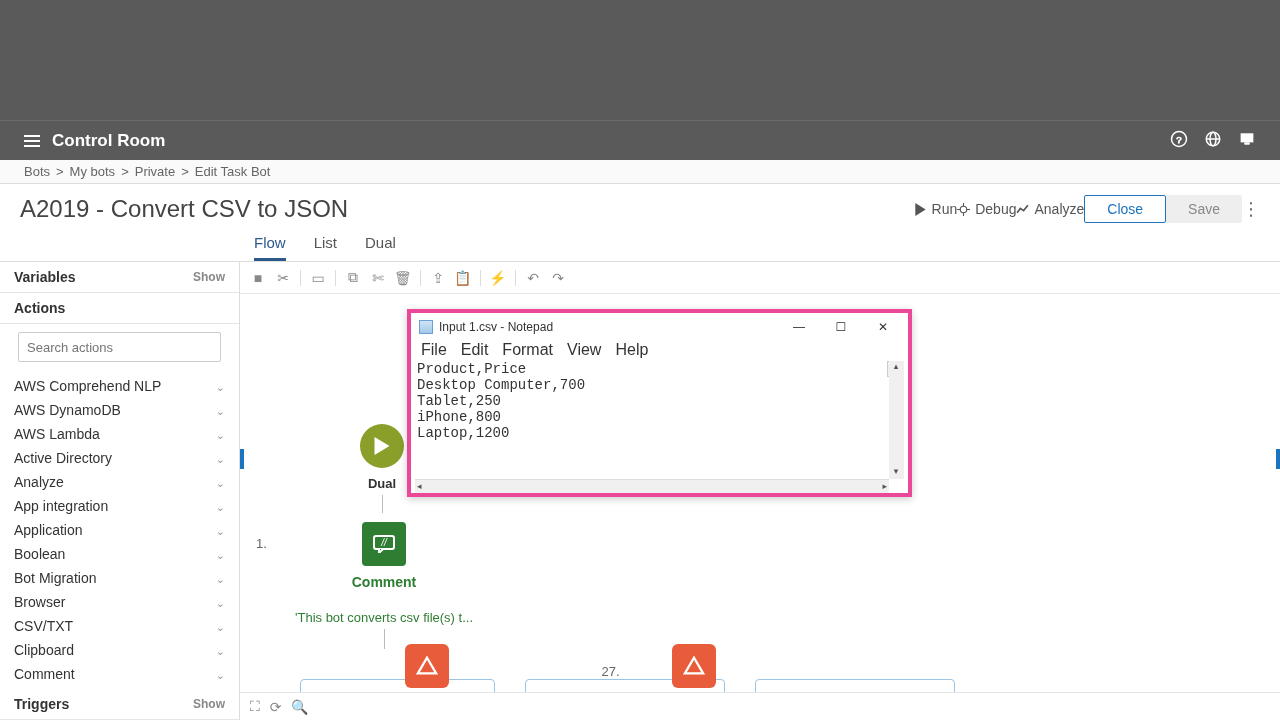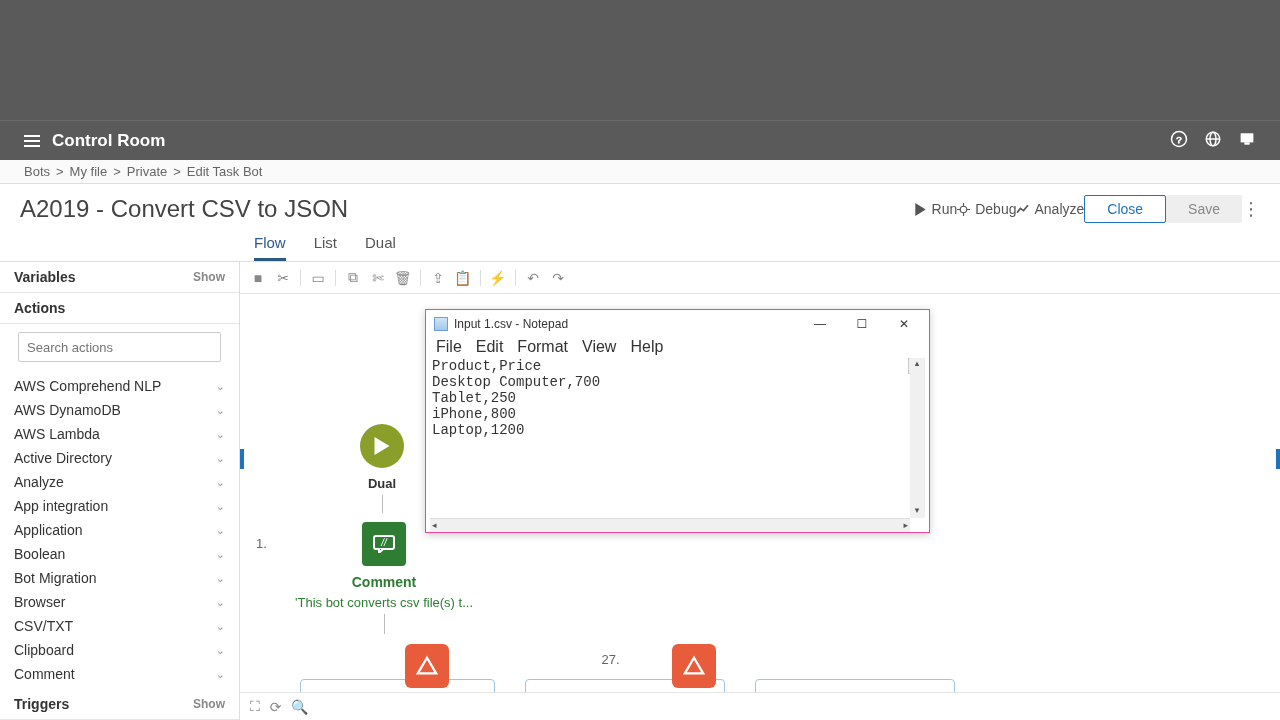--- a/index.html
+++ b/index.html
@@ -24,53 +24,53 @@
   .tabs-row{height:28px;display:flex;gap:28px;border-bottom:1px solid #ddd;padding-left:254px}
   .tab{padding-bottom:6px;color:#555;cursor:pointer;font-size:15px}
   .tab.active{color:#2b5a8a;border-bottom:3px solid #2b5a8a;font-weight:500}
   .main{display:flex;height:calc(720px - 120px - 40px - 24px - 50px - 28px);position:relative}
   .sidebar{width:240px;border-right:1px solid #ddd;display:flex;flex-direction:column}
   .side-sec{display:flex;align-items:center;justify-content:space-between;padding:7px 14px;border-bottom:1px solid #e5e5e5;font-weight:600;color:#333}
   .side-sec .show{font-size:12px;color:#888;font-weight:700;cursor:pointer}
   .search-wrap{padding:8px 18px}
   .search-input{width:100%;height:30px;border:1px solid #ccc;border-radius:2px;padding:0 8px;font-size:13px}
   .action-list{flex:1;overflow-y:auto;padding:4px 0}
-  .action-item{display:flex;align-items:center;justify-content:space-between;padding:4px 14px;font-size:14px;color:#333;cursor:pointer}
+  .action-item{display:flex;align-items:flex-end;justify-content:space-between;padding:4px 14px;font-size:14px;color:#333;cursor:pointer}
   .chev{color:#999;font-size:11px}
   .canvas-wrap{flex:1;background:#fff;position:relative;overflow:hidden}
   .toolbar{height:32px;border-bottom:1px solid #e5e5e5;display:flex;align-items:center;padding:0 10px;gap:9px}
   .toolbar .tool{width:16px;height:16px;color:#888;cursor:pointer;display:flex;align-items:center;justify-content:center}
   .toolbar .sep{width:1px;height:16px;background:#ddd}
   .canvas{position:relative;height:calc(100% - 32px);width:100%}
   .triggers-sec{position:absolute;top:14px;left:50%;transform:translateX(-50%);width:280px;text-align:center}
   .triggers-sec h4{font-weight:600;color:#333;font-size:14px;margin-bottom:24px}
   .trigger-drop{border-top:1px dashed #bbb;padding-top:8px;color:#4a7ba6;font-size:13px;display:inline-block}
   .start-node{position:absolute;top:130px;left:50%;transform:translateX(-50%);text-align:center}
   .start-circle{width:44px;height:44px;background:#8a9e2a;border-radius:50%;display:flex;align-items:center;justify-content:center;margin:0 auto}
   .start-circle svg{width:18px;height:18px;fill:#fff}
   .node-label{margin-top:8px;font-size:13px;font-weight:600;color:#333}
   .line{width:1px;background:#bbb;margin:4px auto}
   .comment-node{position:absolute;top:228px;left:50%;transform:translateX(-50%);text-align:center;width:180px}
   .step-num{position:absolute;left:-38px;top:14px;font-size:13px;color:#666}
   .comment-box{width:44px;height:44px;background:#2e7d32;border-radius:4px;margin:0 auto;display:flex;align-items:center;justify-content:center;color:#fff}
   .comment-label{margin-top:8px;font-weight:600;font-size:14px;color:#2e7d32}
-  .comment-desc{font-size:13px;color:#2e7d32;margin-top:5px;white-space:nowrap;overflow:hidden;text-overflow:ellipsis}
+  .comment-desc{font-size:13px;color:#2e7d32;margin-top:20px;white-space:nowrap;overflow:hidden;text-overflow:ellipsis}
   .err-row{position:absolute;top:350px;left:0;right:0;display:flex;justify-content:center;gap:150px}
   .err-node{text-align:center;position:relative}
   .err-box{width:44px;height:44px;background:#e85c3c;border-radius:6px;display:flex;align-items:center;justify-content:center;margin:0 auto}
   .err-box svg{width:22px;height:22px;fill:none;stroke:#fff;stroke-width:2.5}
   .err-label{margin-top:8px;font-size:14px;color:#e85c3c;font-weight:500}
-  .err-num{position:absolute;left:-30px;top:8px;font-size:13px;color:#666}
+  .err-num{position:absolute;left:-30px;top:20px;font-size:13px;color:#666}
   .err-frame{position:absolute;top:385px;border:1px solid #9cc4e4;border-radius:4px;height:40px}
   .zoom-bar{position:absolute;bottom:0;left:0;height:28px;background:#fff;border-top:1px solid #e5e5e5;display:flex;align-items:center;padding:0 10px;gap:10px;width:100%}
   .zoom-bar .tool{color:#888;cursor:pointer;font-size:14px}
   .edge-handle{position:absolute;width:4px;height:20px;background:#1e73be}
   
   
-  .notepad{position:absolute;top:309px;left:425px;width:505px;height:224px;background:#fff;border:1px solid #ec4899;box-shadow:0 2px 8px rgba(0,0,0,0.2);font-family:'Segoe UI',Tahoma,sans-serif;font-size:12px}
+  .notepad{position:absolute;top:309px;left:407px;width:505px;height:188px;background:#fff;border:4px solid #ec4899;box-shadow:0 2px 8px rgba(0,0,0,0.2);font-family:'Segoe UI',Tahoma,sans-serif;font-size:12px}
   .np-title{height:28px;display:flex;align-items:center;justify-content:space-between;padding:0 4px 0 8px}
   .np-title-left{display:flex;align-items:center;gap:6px}
   .np-icon{width:14px;height:14px;border:1px solid #6aa0d8;background:linear-gradient(#cfe5f7,#a3c8e8);position:relative}
   .np-controls{display:flex}
   .np-ctrl{width:42px;height:24px;display:flex;align-items:center;justify-content:center;cursor:pointer;font-family:Arial}
   .np-menu{height:20px;display:flex;gap:14px;padding:0 10px;font-size:16px}
   .np-menu span{cursor:pointer}
   .np-body{position:absolute;top:48px;bottom:14px;left:4px;right:4px;padding:0 2px;font-family:Consolas,'Courier New',monospace;font-size:14px;white-space:pre;overflow:auto;border-right:15px solid #f0f0f0}
   .np-body::after{content:'';position:absolute;top:0;right:-15px;width:15px;height:14px;background:#f0f0f0;border:1px solid #ccc}
   .np-hscroll{position:absolute;bottom:0;left:4px;right:19px;height:14px;background:#f0f0f0;border-top:1px solid #ddd}
@@ -106,21 +106,21 @@
     <span><svg viewBox="0 0 24 24">
           <rect x="4" y="5" width="16" height="11" fill="#fff"></rect>
           <rect x="9" y="17" width="6" height="2" fill="#fff"></rect>
         </svg></span>
   </div>
 </div>
 
 <div class="crumbs">
   <a href="#">Bots</a>
     <span>&gt;</span>
-  <a href="#">My file</a>
+  <a href="#">My bots</a>
     <span>&gt;</span>
   <a href="#">Private</a>
     <span>&gt;</span>
   <span>Edit Task Bot</span>
 </div>
 
 <div class="title-row">
   <h1>A2019 - Convert CSV to JSON</h1>
   <div class="title-actions">
     <div class="ta-btn">

